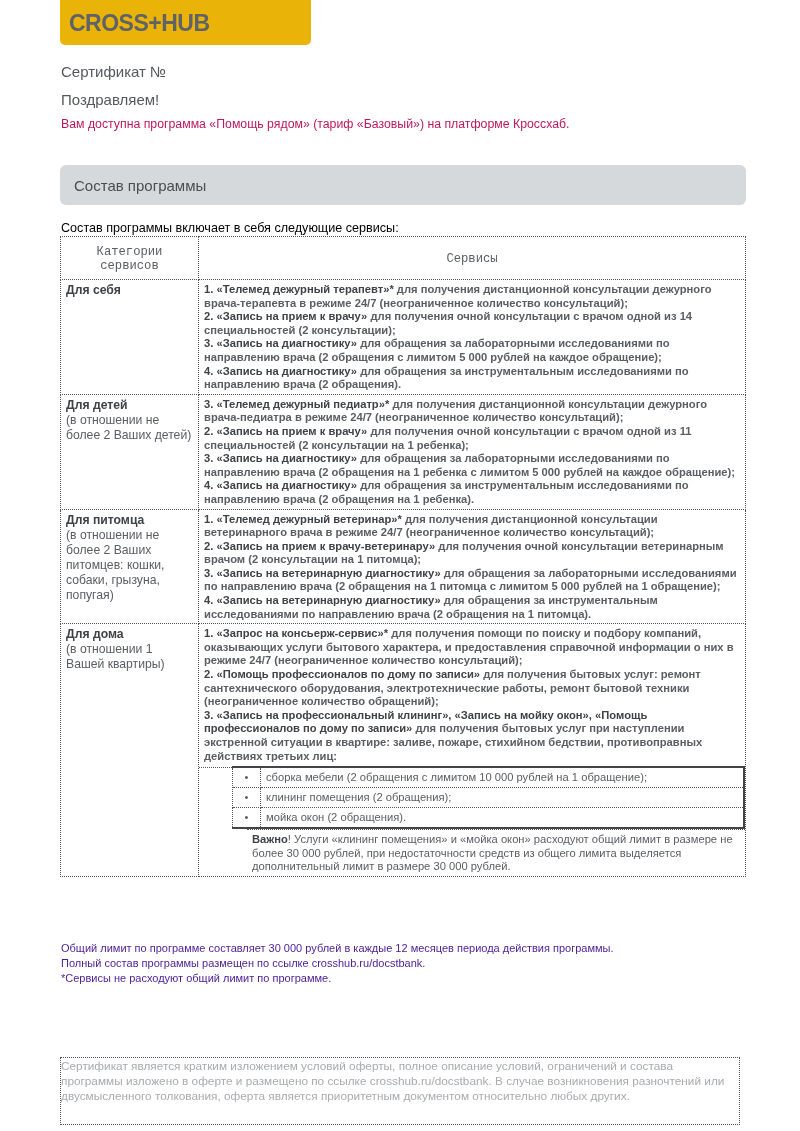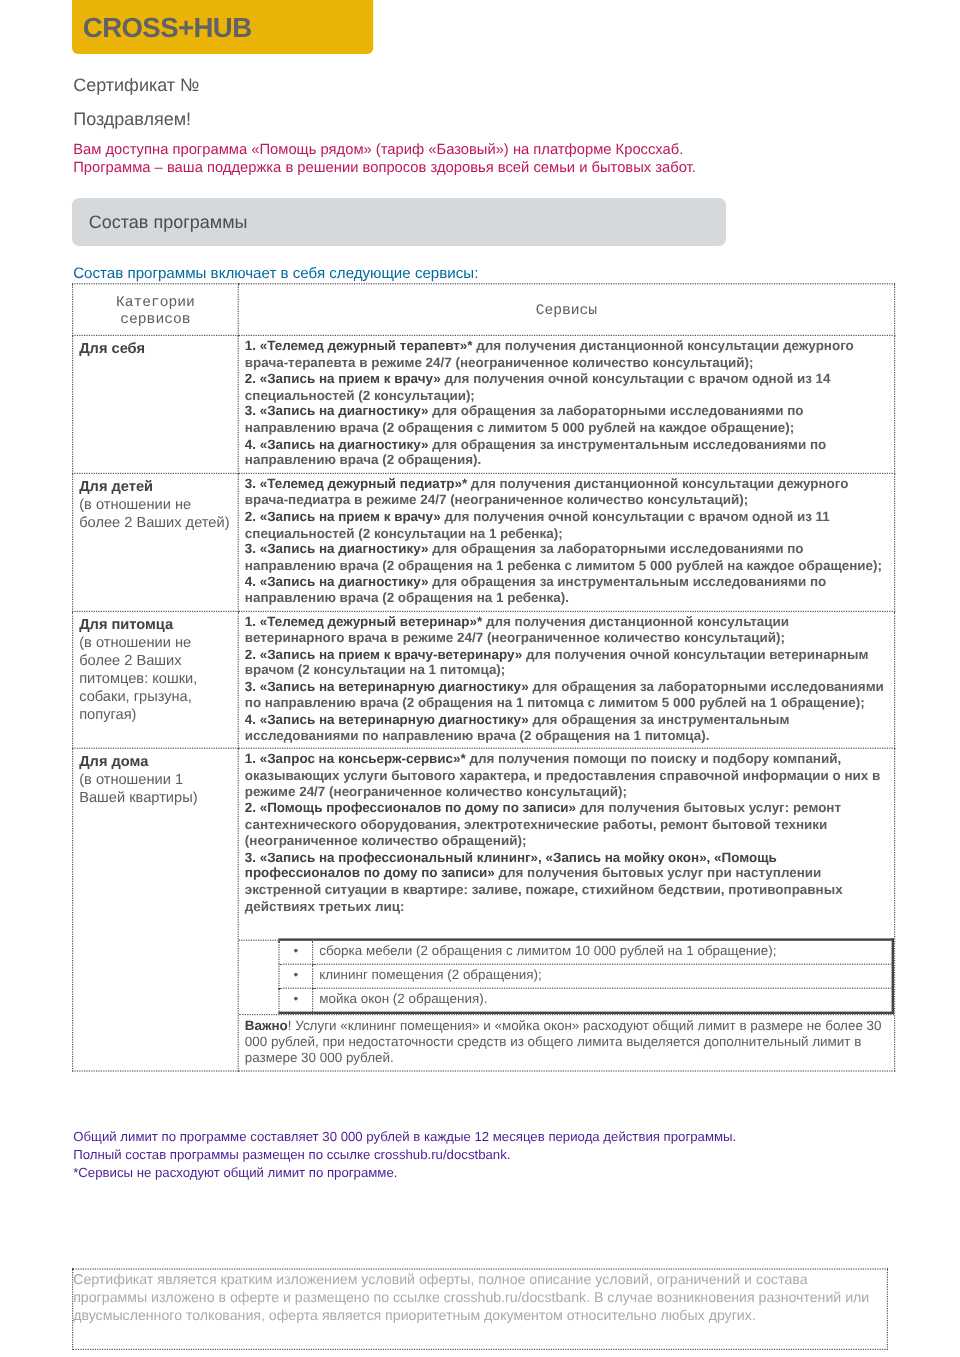--- a/index.html
+++ b/index.html
@@ -12,80 +12,79 @@
     background: #eab308; border-radius: 0 0 5px 5px;
   }
   .logo {
     position: absolute; left: 9px; top: 10px; font-size: 23px; font-weight: bold;
     color: #5f6267; letter-spacing: -0.5px;
   }
   .cert-no { position: absolute; left: 61px; top: 63px; font-size: 15px; color: #55585d; }
   .congrats { position: absolute; left: 61px; top: 91px; font-size: 15px; color: #55585d; }
   .intro { position: absolute; left: 61px; top: 117px; font-size: 12.3px; line-height: 15px; color: #be185d; }
   .section-banner {
-    position: absolute; left: 60px; top: 165px; width: 545px; height: 40px;
+    position: absolute; left: 60px; top: 165px; width: 686px; height: 40px;
     background: #d5d9dc; border-radius: 6px; text-align: right;
   }
   .section-title { position: absolute; left: 14px; top: 12px; font-size: 15px; color: #4a4d52; }
-  .table-intro { position: absolute; left: 61px; top: 221px; font-size: 12.6px; color: #0369a1; }
+  .table-intro { position: absolute; left: 61px; top: 221px; font-size: 12.6px; color: #000000; }
 
   .grid {
     position: absolute; left: 60px; top: 236px; width: 686px;
     border-collapse: collapse; table-layout: fixed;
     font-size: 11.2px; line-height: 13.6px; color: #5a5d62;
   }
   .grid td {
     border: 1px dotted #555; vertical-align: top; padding: 3px 5px 2px 5px;
   }
   .grid th {
     border: 1px dotted #555; font-weight: normal; font-size: 12.2px; line-height: 14px;
     color: #5a5d62; padding: 6px 4px 4px 4px; text-align: center; vertical-align: middle; font-family: Liberation Mono, monospace;
   }
   .col-cat { width: 138px; }
   .cat-title { font-weight: bold; color: #3f4246; font-size: 12.2px; line-height: 15px; }
   .cat-note { font-size: 12.2px; line-height: 15px; color: #5a5d62; }
   .svc b { color: #3f4246; }
   .svc-line { display: block; font-weight: bold; }
 
   .home-cell { padding: 0 !important; }
-  .home-text { padding: 3px 5px 18px 5px; }
+  .home-text { padding: 3px 5px 2px 5px; }
   .bullets {
     width: 100%; border-collapse: collapse; table-layout: fixed; margin-top: 1px;
   }
   .bullets td {
     border-top: 1px dotted #555; border-bottom: 1px dotted #555;
     padding: 2px 5px; font-size: 11.2px; line-height: 15px; vertical-align: middle;
   }
   .bullets .spacer { width: 23px; border-top: 1px dotted #555; border-bottom: none; border-left: none; }
   .bullets .dot { width: 17px; text-align: center; border-left: 1px dotted #555; border-right: 1px dotted #555; }
   .bullets .txt { border-right: 2px solid #444; }
   .bullets tr.first td.dot, .bullets tr.first td.txt { border-top: 2px solid #444; }
   .bullets tr.last td.dot, .bullets tr.last td.txt { border-bottom: 2px solid #444; }
-  .important { border-top: 1px dotted #555; padding: 3px 5px 2px 5px; }
+  .important { border-top: 1px dotted #555; padding: 3px 5px 2px 5px; margin-left: 48px; }
   .important b { color: #3f4246; }
 
   .summary { position: absolute; left: 61px; top: 941px; font-size: 11px; line-height: 15px; color: #4c1d95; }
   .footer-box {
     position: absolute; left: 60px; top: 1057px; width: 680px; height: 68px;
     border: 1px dotted #555; padding: 1px 3px 0 0; box-sizing: border-box;
     font-size: 11.8px; line-height: 15px; color: #a8abaf;
   }
 </style>
 </head>
 <body>
 
 <div class="logo-box">
   <div class="logo">CROSS+HUB</div>
 </div>
 
 <div class="cert-no">Сертификат №</div>
 <div class="congrats">Поздравляем!</div>
 <div class="intro">
   <div>Вам доступна программа «Помощь рядом» (тариф «Базовый») на платформе Кроссхаб.</div>
-  <div>Программа – ваша поддержка в решении вопросов здоровья всей семьи и бытовых забот.</div>
 </div>
 
 <div class="section-banner">
   <div class="section-title">Состав программы</div>
 </div>
 <div class="table-intro">Состав программы включает в себя следующие сервисы:</div>
 
 <table class="grid">
   <colgroup>
       <col class="col-cat">

